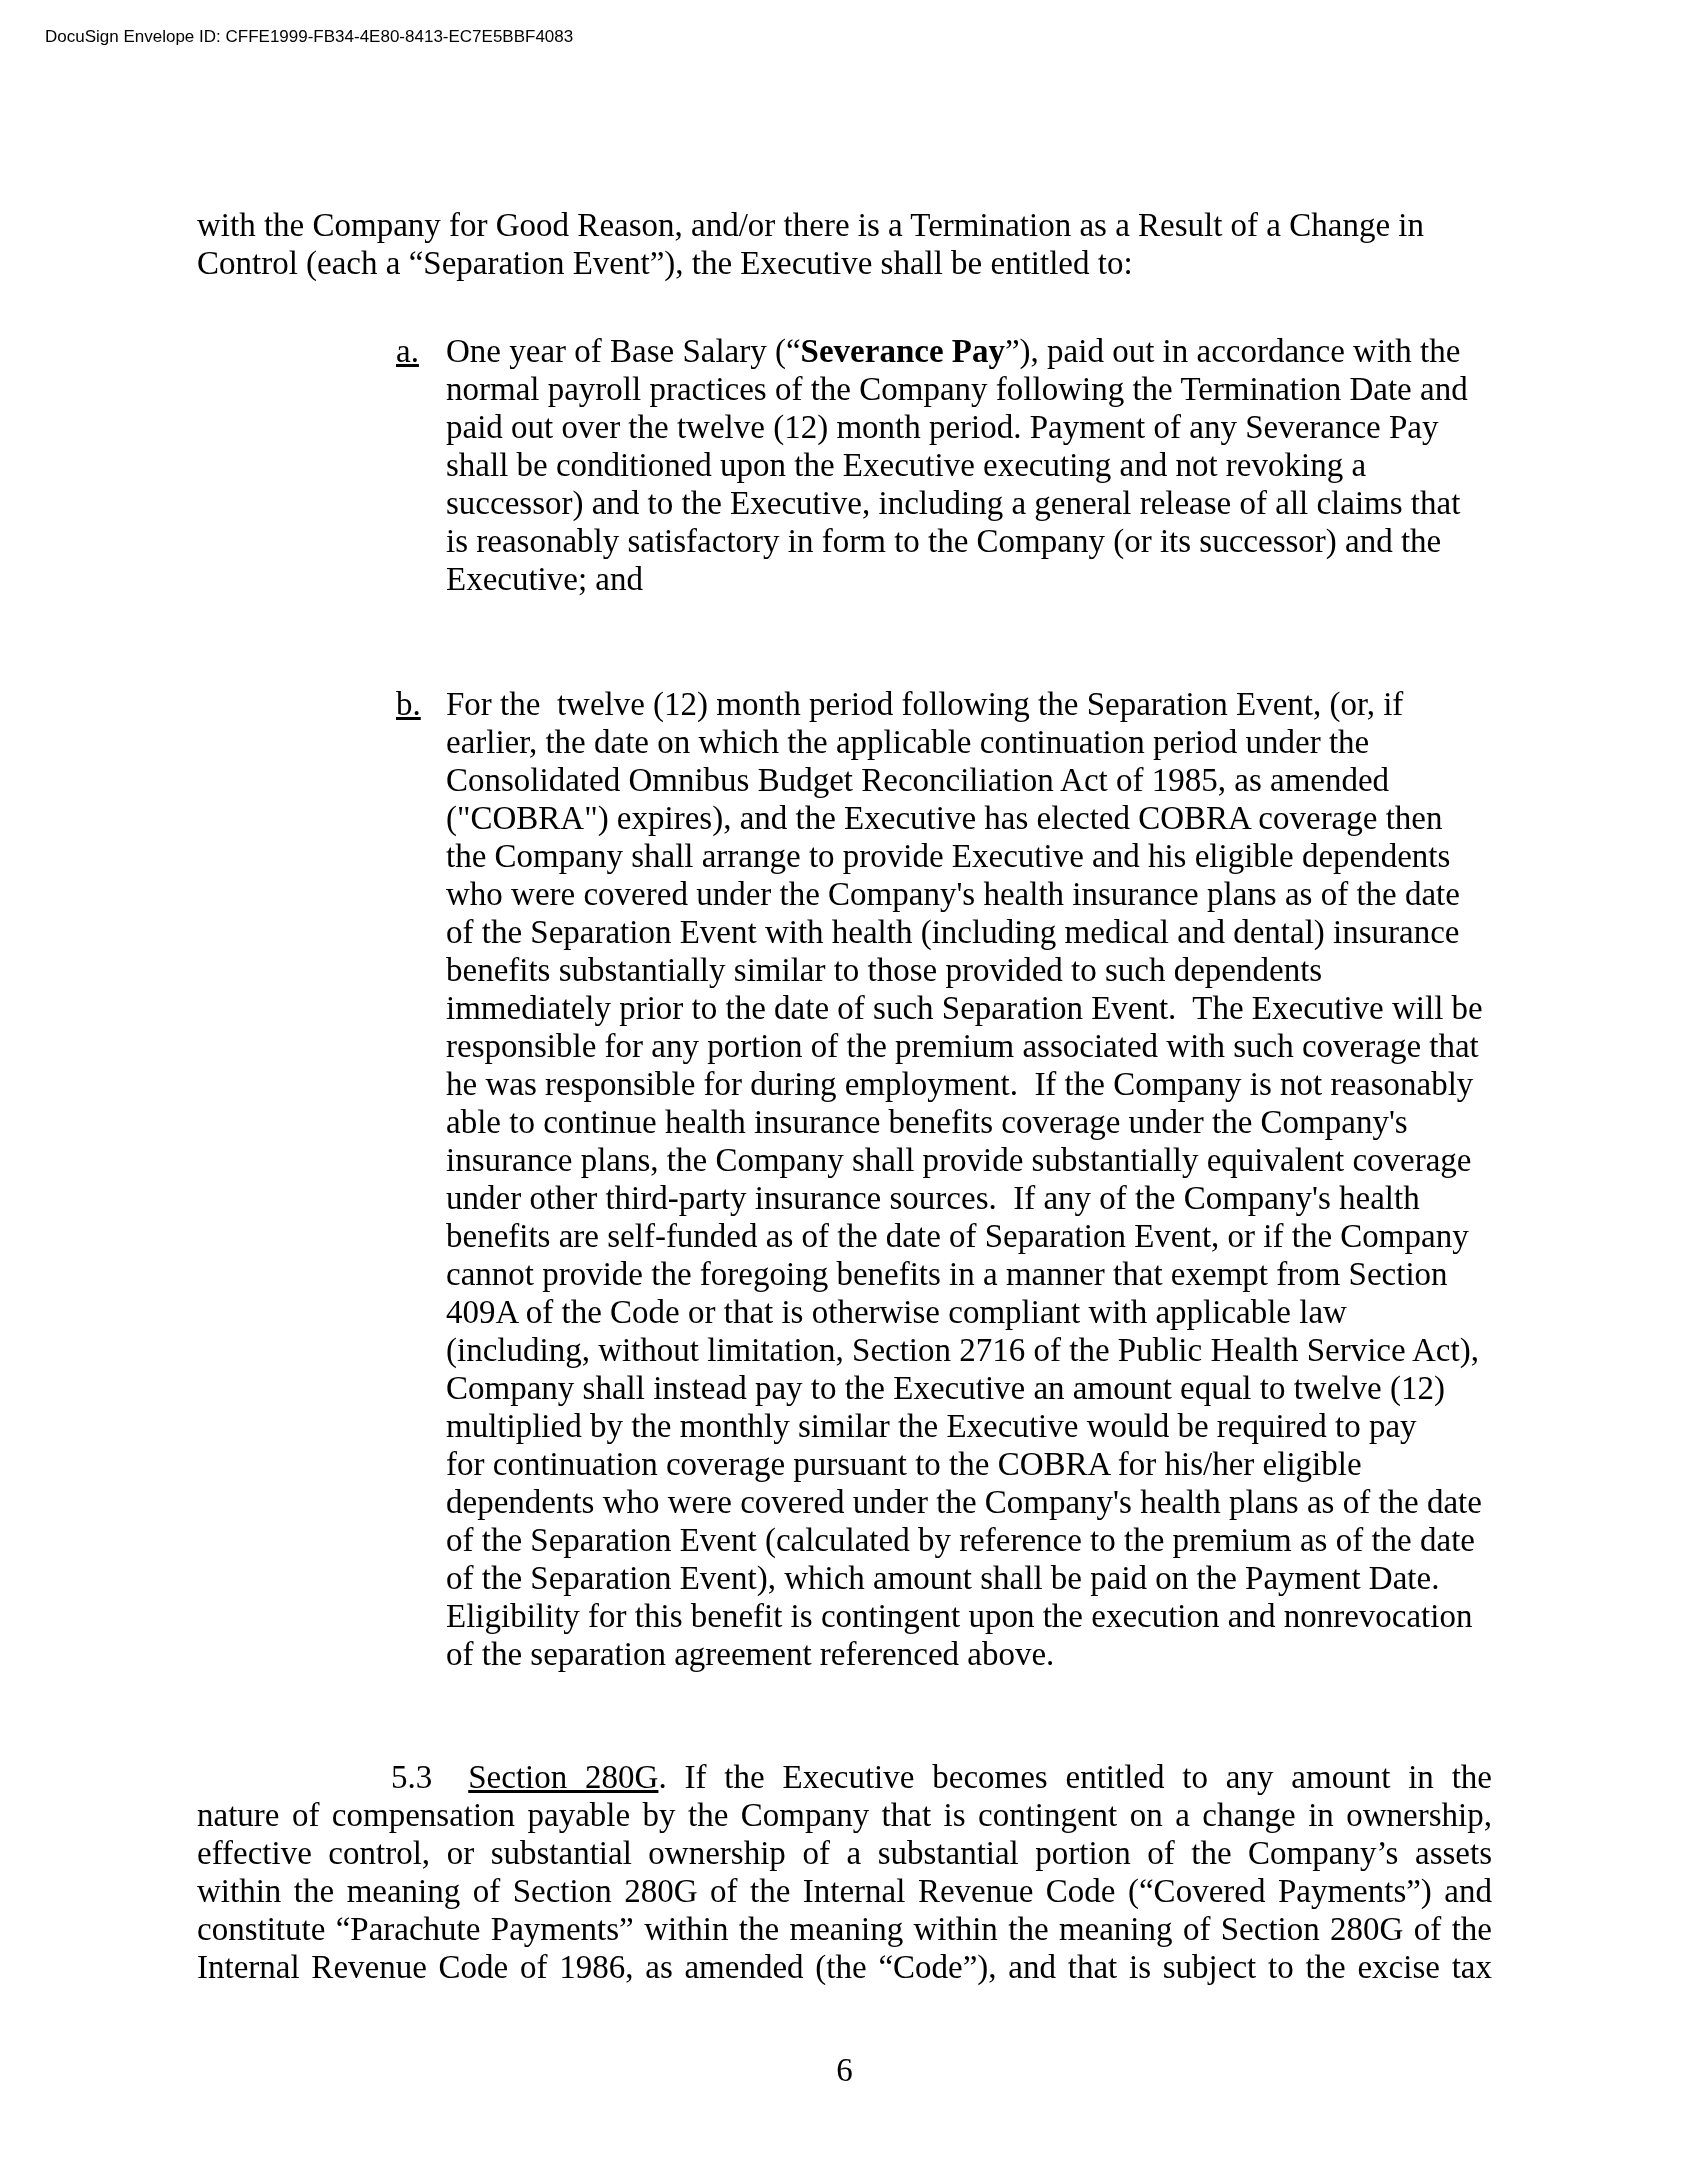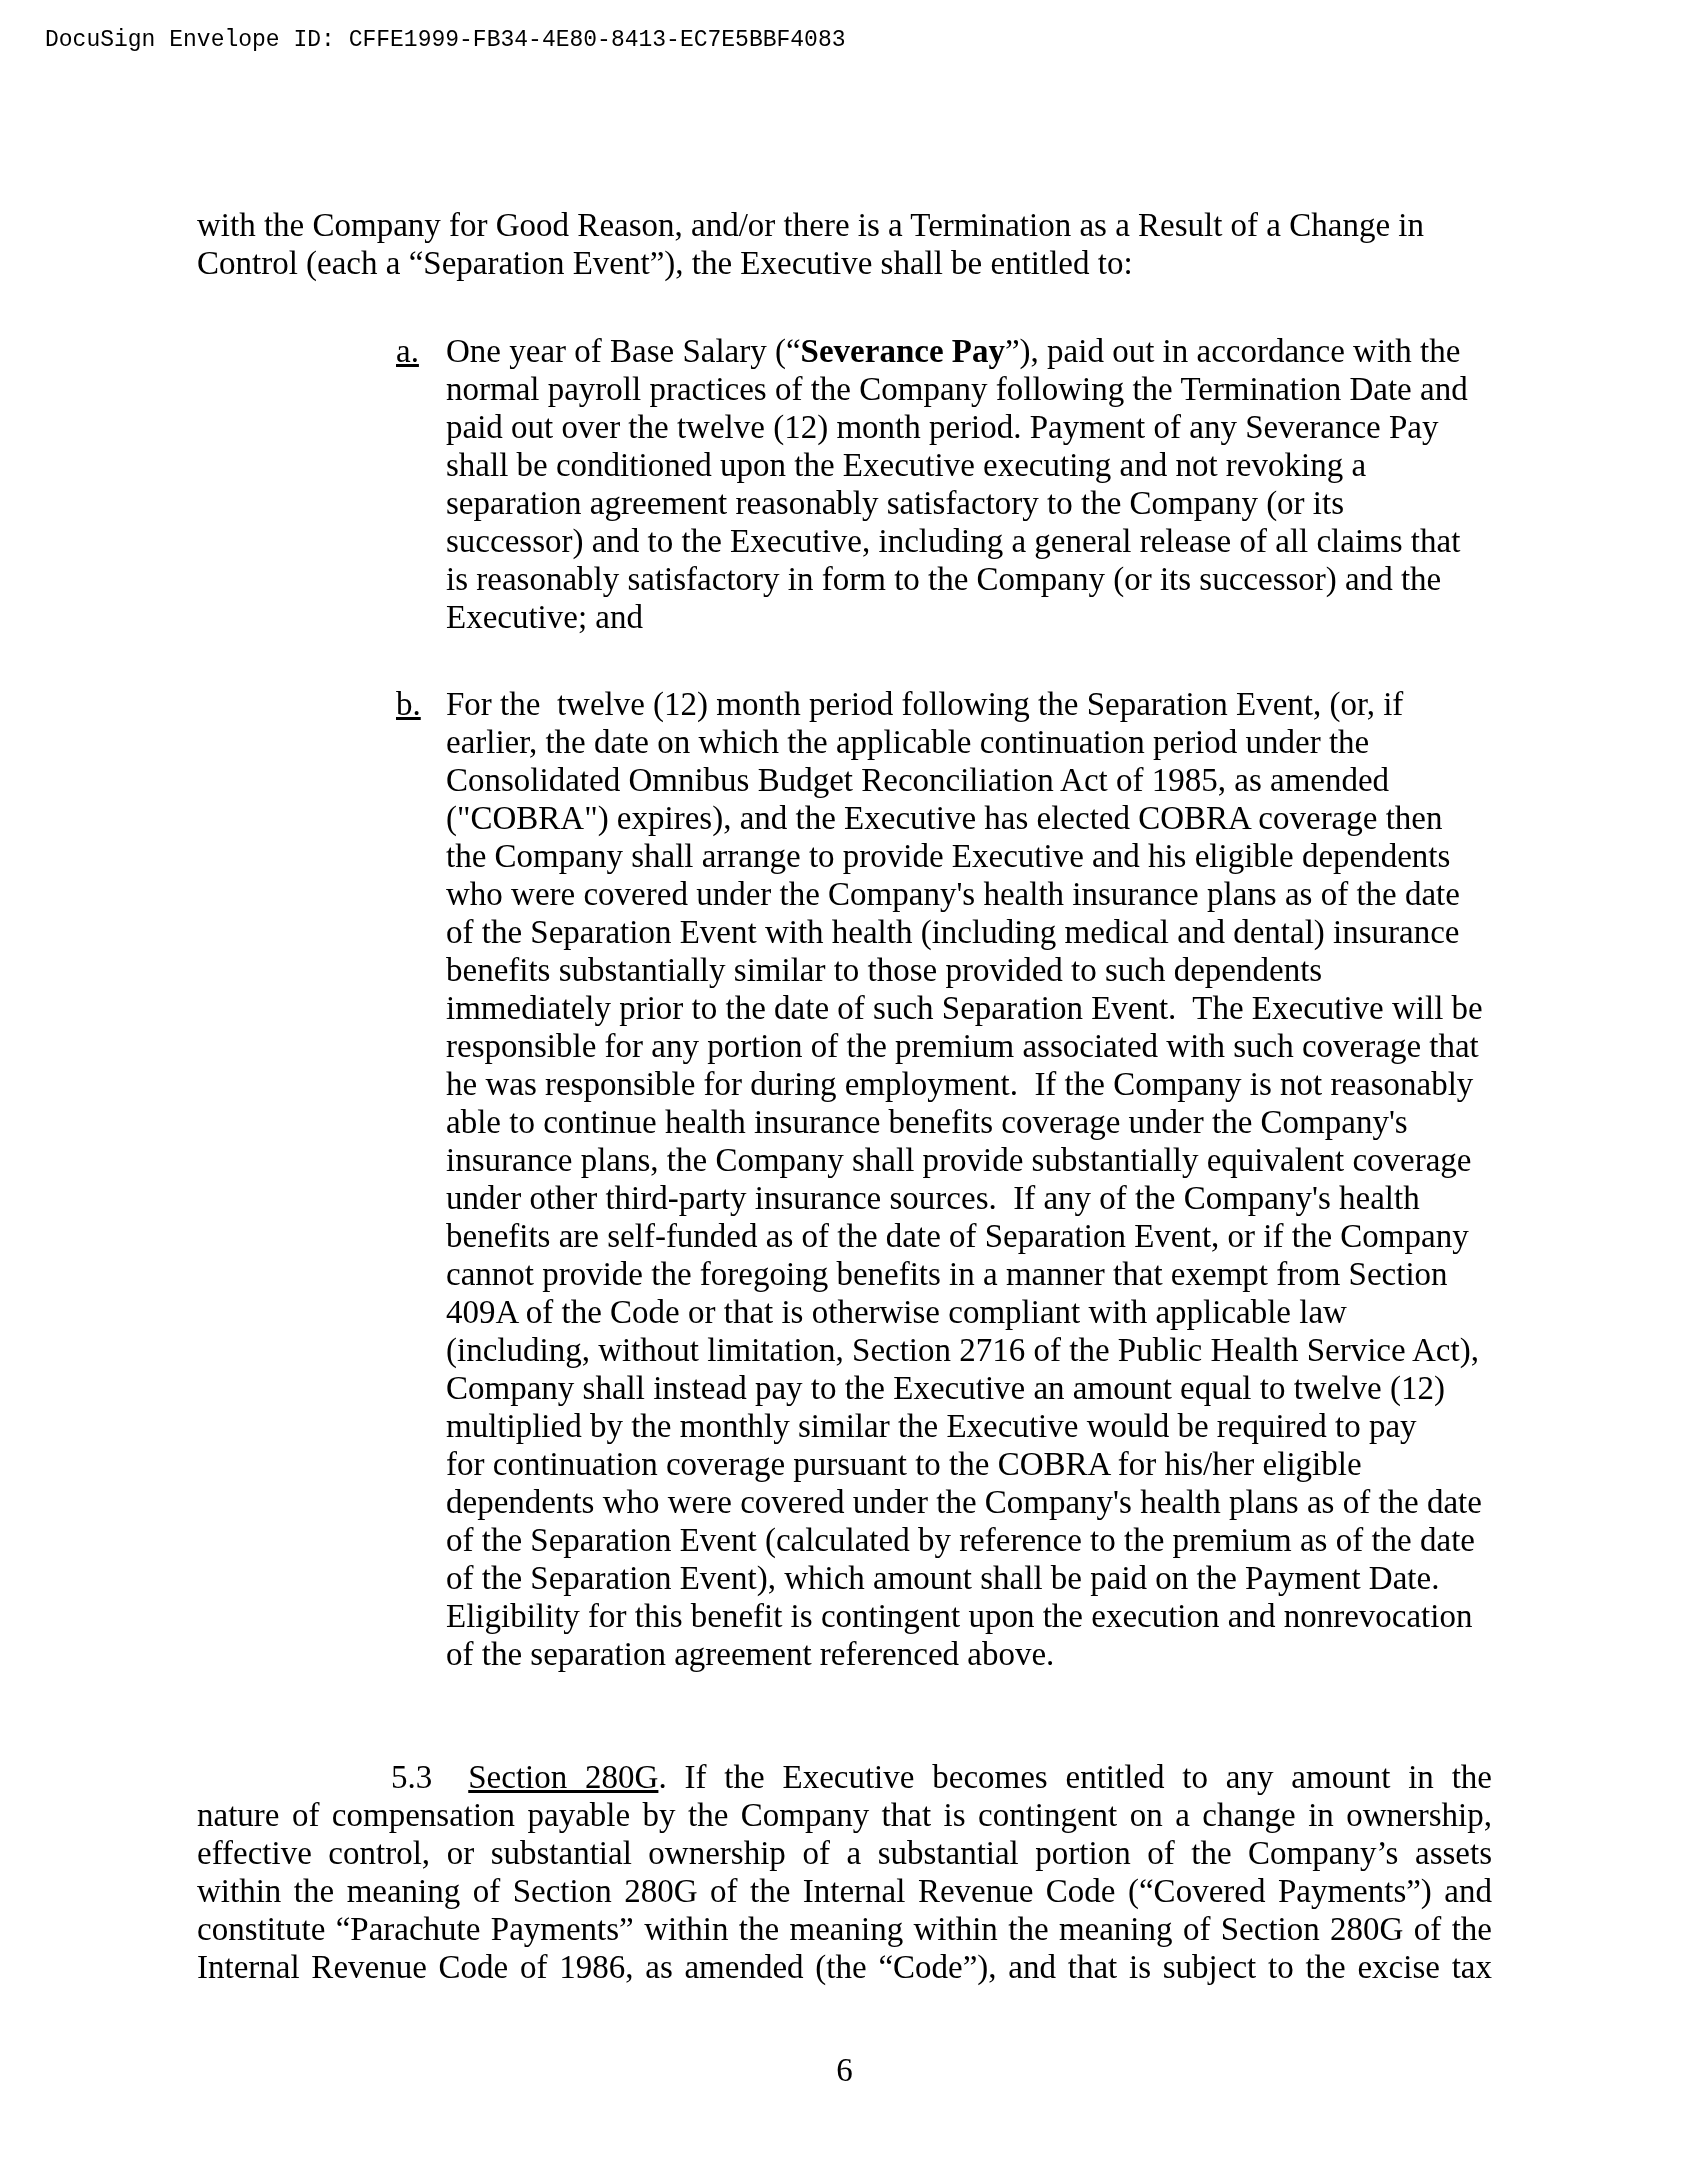--- a/index.html
+++ b/index.html
@@ -14,22 +14,22 @@
     height: 2183px;
     background: #ffffff;
     color: #000000;
     font-family: "Liberation Serif", "DejaVu Serif", serif;
     overflow: hidden;
   }
   .ds-header {
     position: absolute;
     left: 45px;
     top: 27px;
-    font-family: Liberation Mono, monospace;
-    font-size: 23px;
+    font-family: Liberation Sans, sans-serif;
+    font-size: 17px;
     white-space: pre;
   }
   .block {
     position: absolute;
     left: 197px;
     width: 1295px;
     font-size: 33px;
     line-height: 38px;
   }
   .block .tline {
@@ -88,21 +88,20 @@
       <div class="tline">Control (each a “Separation Event”), the Executive shall be entitled to:</div>
     </div>
 
   <div class="block li" style="top:332px;">
     <span class="marker">a.</span>
     <div>
         <div class="tline">One year of Base Salary (“<b>Severance Pay</b>”), paid out in accordance with the</div>
         <div class="tline">normal payroll practices of the Company following the Termination Date and</div>
         <div class="tline">paid out over the twelve (12) month period. Payment of any Severance Pay</div>
         <div class="tline">shall be conditioned upon the Executive executing and not revoking a</div>
-        <div class="tline">separation agreement reasonably satisfactory to the Company (or its</div>
         <div class="tline">successor) and to the Executive, including a general release of all claims that</div>
         <div class="tline">is reasonably satisfactory in form to the Company (or its successor) and the</div>
         <div class="tline">Executive; and</div>
       </div>
   </div>
 
   <div class="block li" style="top:685px;">
     <span class="marker">b.</span>
     <div>
         <div class="tline">For the  twelve (12) month period following the Separation Event, (or, if</div>

